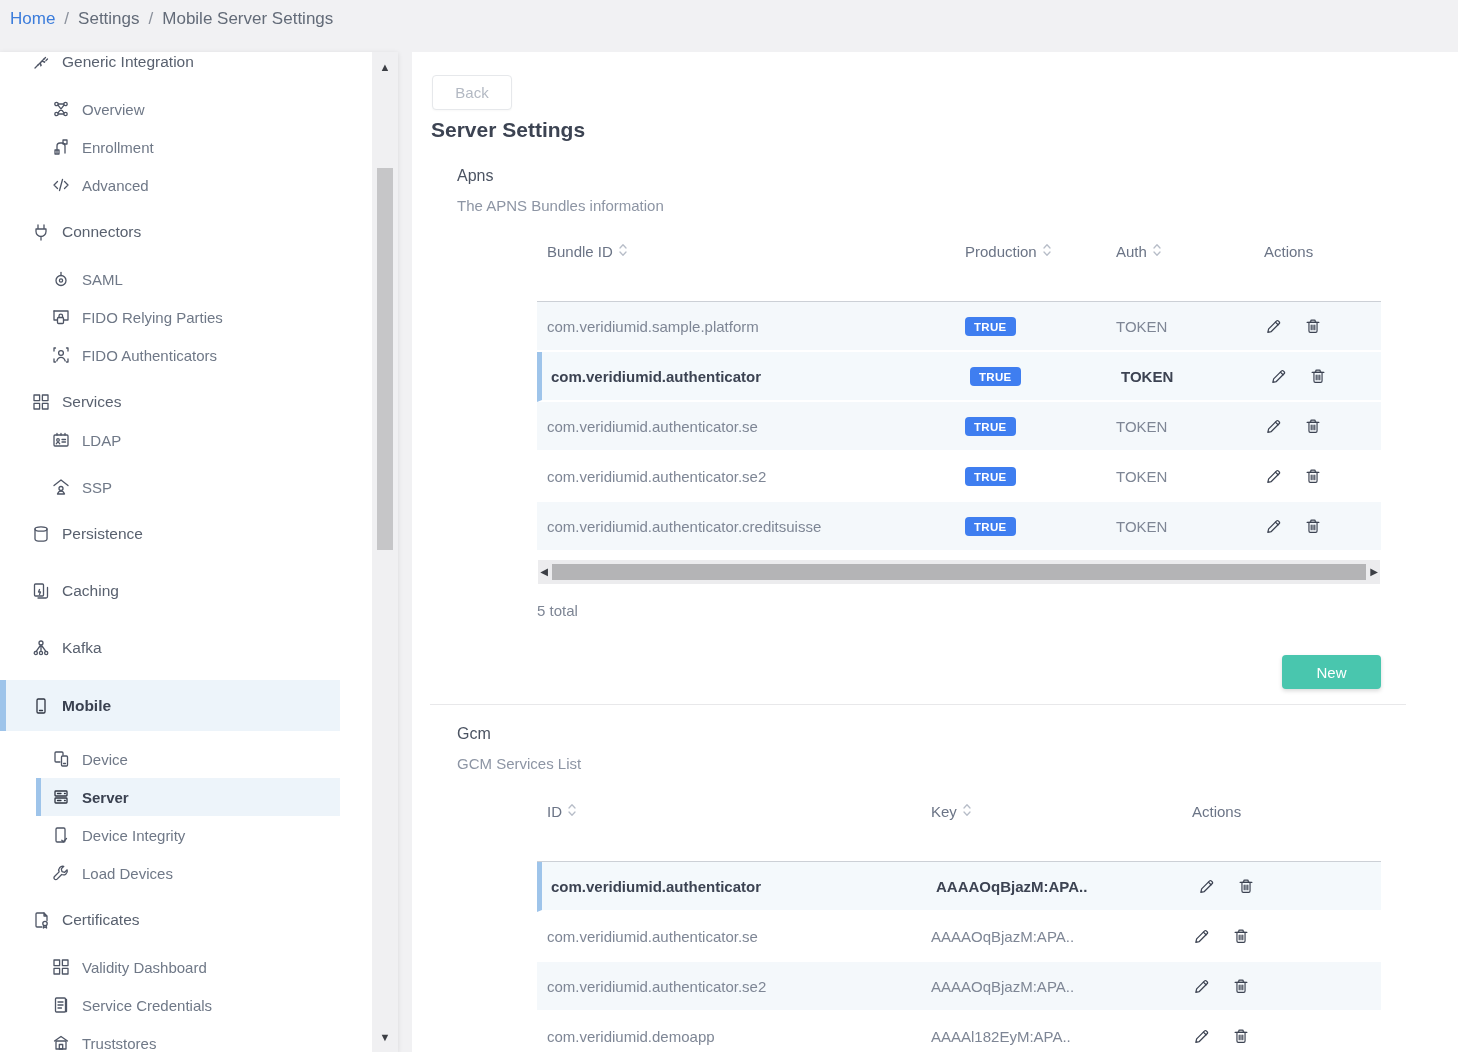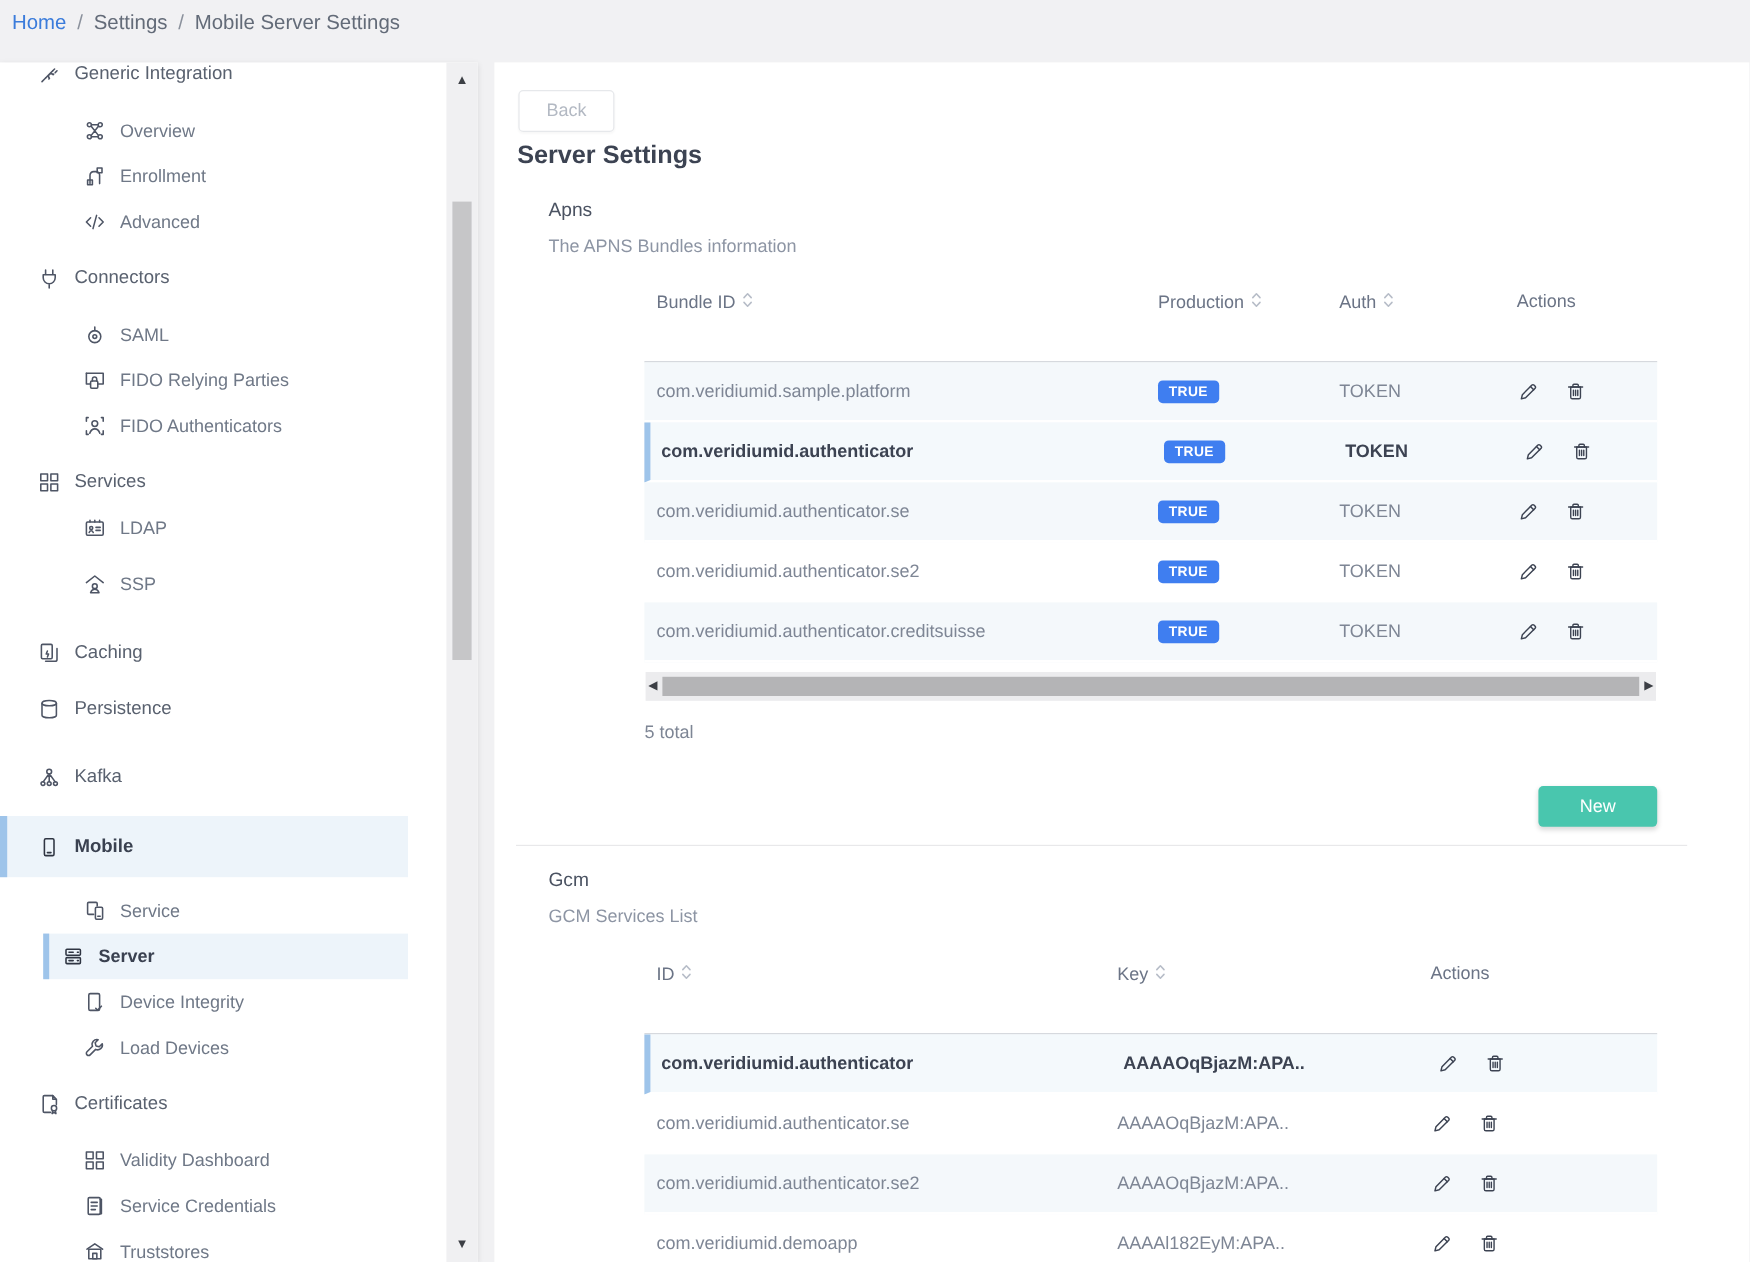--- a/index.html
+++ b/index.html
@@ -11,21 +11,21 @@
   .breadcrumb { position: absolute; left: 10px; top: 9px; font-size: 17px; color: #636b78; display: flex; gap: 9px; align-items: center; }
   .breadcrumb .crumb-link { color: var(--link-blue); cursor: pointer; }
   .breadcrumb .sep { color: #8b919c; }
 
   
   .sidebar { position: absolute; left: 0; top: 52px; width: 398px; height: 1000px; background: #ffffff; box-shadow: 0 1px 5px rgba(0,0,0,.10); }
   .side-items { position: absolute; left: 0; top: 0; width: 340px; height: 1000px; overflow: hidden; }
   .side-item { height: 38px; display: flex; align-items: center; cursor: pointer; color: #6f7887; font-size: 15px; }
   .side-item .lbl { margin-left: 0; }
   .side-item.lvl1 { padding-left: 30px; color: #59616f; font-size: 15.5px; }
-  .side-item.lvl2 { padding-left: 68px; }
+  .side-item.lvl2 { padding-left: 50px; }
   .side-item .ic { width: 22px; height: 22px; margin-right: 10px; color: #4e5565; flex: 0 0 22px; display: inline-flex; align-items: center; justify-content: center; }
   .side-item.first { margin-top: -9px; }
   .side-item.gap-sm { margin-top: 9px; }
   .side-item.gap-lg { margin-top: 19px; }
   .side-item.sel { background: #edf4fa; font-weight: bold; color: #3a4150; }
   .side-item.sel .ic { color: #2f3542; }
   .side-item.sel.lvl1 { border-left: 6px solid var(--sel-bar); padding-left: 24px; height: 51px; margin-top: 13px; }
   .side-item.sel.lvl2 { border-left: 5px solid var(--sel-bar); padding-left: 45px; margin-left: 36px; }
   .side-item.sel.lvl2 { padding-left: 9px; text-align: right; } 
   .ic svg { display: block; }
@@ -195,38 +195,38 @@
         <div class="side-item lvl2 gap-sm">
           <span class="ic">
             <svg width="20" height="20" viewBox="0 0 20 20" fill="none" stroke="currentColor" stroke-width="1.3" stroke-linecap="round" stroke-linejoin="round">
               <path d="M3 8.5L10 3l7 5.5"></path>
               <circle cx="10" cy="11.5" r="2"></circle>
               <path d="M6.5 17c.6-1.9 1.9-2.9 3.5-2.9s2.9 1 3.5 2.9z"></path>
             </svg>
           </span>
           <span class="lbl">SSP</span>
         </div>
+        <div class="side-item lvl1 gap-sm">
+          <span class="ic">
+            <svg width="20" height="20" viewBox="0 0 20 20" fill="none" stroke="currentColor" stroke-width="1.3" stroke-linecap="round" stroke-linejoin="round">
+              <ellipse cx="10" cy="5" rx="6" ry="2.2"></ellipse>
+              <path d="M4 5v10c0 1.2 2.7 2.2 6 2.2s6-1 6-2.2V5"></path>
+            </svg>
+          </span>
+          <span class="lbl">Persistence</span>
+        </div>
         <div class="side-item lvl1 gap-lg">
           <span class="ic">
             <svg width="20" height="20" viewBox="0 0 20 20" fill="none" stroke="currentColor" stroke-width="1.3" stroke-linecap="round" stroke-linejoin="round">
               <rect x="3.5" y="3" width="9" height="12" rx="1"></rect>
               <path d="M7 17h8a1.5 1.5 0 0 0 1.5-1.5V6.5"></path>
               <path d="M8.5 8.5L7.5 11h2l-1 2.5"></path>
             </svg>
           </span>
           <span class="lbl">Caching</span>
-        </div>
-        <div class="side-item lvl1 gap-sm">
-          <span class="ic">
-            <svg width="20" height="20" viewBox="0 0 20 20" fill="none" stroke="currentColor" stroke-width="1.3" stroke-linecap="round" stroke-linejoin="round">
-              <ellipse cx="10" cy="5" rx="6" ry="2.2"></ellipse>
-              <path d="M4 5v10c0 1.2 2.7 2.2 6 2.2s6-1 6-2.2V5"></path>
-            </svg>
-          </span>
-          <span class="lbl">Persistence</span>
         </div>
         <div class="side-item lvl1 gap-lg">
           <span class="ic">
             <svg width="20" height="20" viewBox="0 0 20 20" fill="none" stroke="currentColor" stroke-width="1.3" stroke-linecap="round" stroke-linejoin="round">
               <circle cx="10" cy="5" r="2"></circle>
               <circle cx="4.8" cy="15" r="1.6"></circle>
               <circle cx="10" cy="15" r="1.6"></circle>
               <circle cx="15.2" cy="15" r="1.6"></circle>
               <path d="M10 7v6.4M9 8l-4 5.6M11 8l4 5.6"></path>
             </svg>
@@ -243,21 +243,21 @@
           <span class="lbl">Mobile</span>
         </div>
         <div class="side-item lvl2 gap-sm">
           <span class="ic">
             <svg width="20" height="20" viewBox="0 0 20 20" fill="none" stroke="currentColor" stroke-width="1.3" stroke-linecap="round" stroke-linejoin="round">
               <path d="M12 6V4a1 1 0 0 0-1-1H5a1 1 0 0 0-1 1v8a1 1 0 0 0 1 1h4"></path>
               <rect x="10.5" y="7" width="6" height="10" rx="1"></rect>
               <path d="M12.5 14.5h2"></path>
             </svg>
           </span>
-          <span class="lbl">Service</span>
+          <span class="lbl">Device</span>
         </div>
         <div class="side-item lvl2 sel">
           <span class="ic">
             <svg width="20" height="20" viewBox="0 0 20 20" fill="none" stroke="currentColor" stroke-width="1.3" stroke-linecap="round" stroke-linejoin="round">
               <rect x="4" y="4" width="12" height="5" rx="0.8"></rect>
               <rect x="4" y="11" width="12" height="5" rx="0.8"></rect>
               <path d="M6.5 6.5h3.5M6.5 13.5h3.5"></path>
               <path d="M13.5 6.5h.8M13.5 13.5h.8"></path>
             </svg>
           </span>

